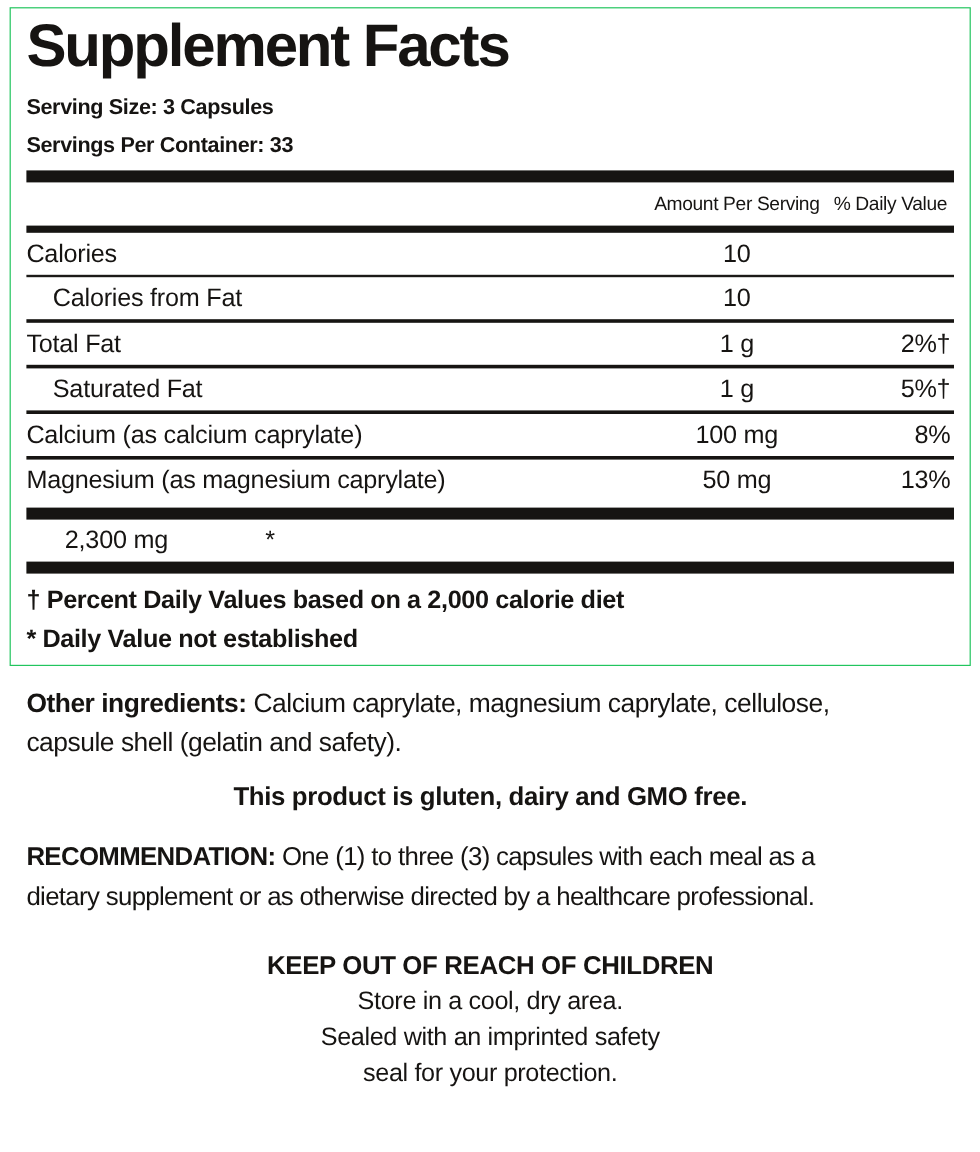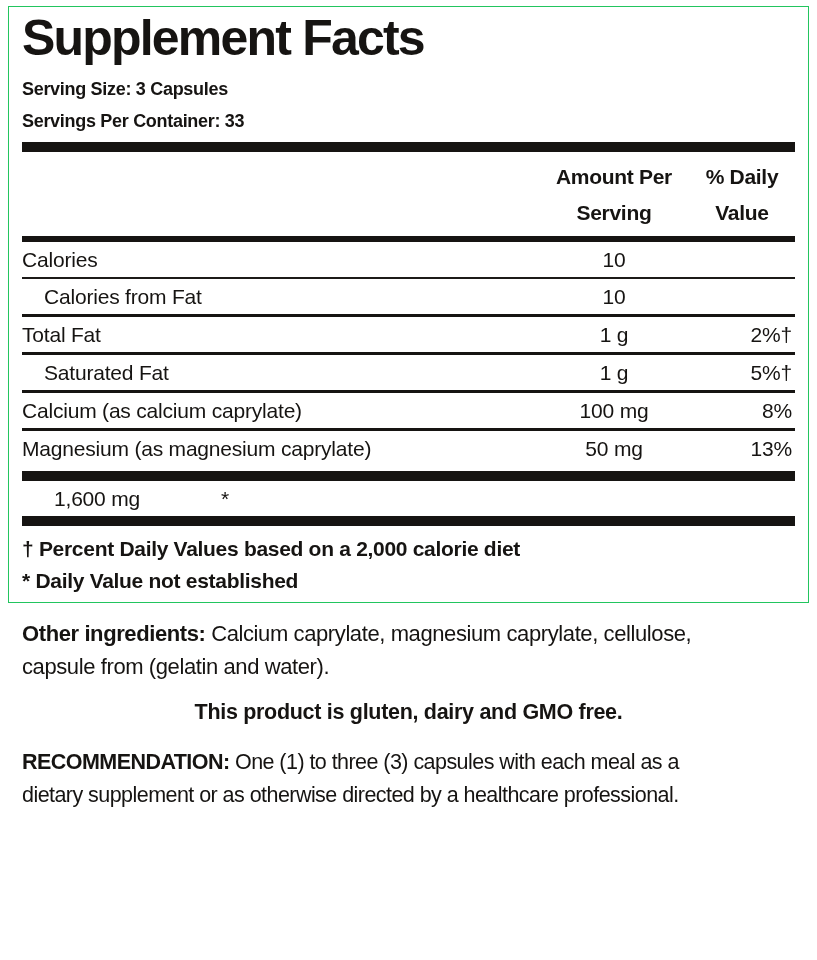--- a/index.html
+++ b/index.html
@@ -35,23 +35,23 @@
   .bar { background: #161412; }
   .bar-10 { height: 10px; }
   .bar-6  { height: 6px; }
   .sep-2  { height: 2px; background: #1c1a18; }
   .sep-3  { height: 3px; background: #161412; }
   .mt4 { margin-top: 5px; }
 
   .trow { display: flex; align-items: baseline; }
   .header-row {
     padding: 7px 0 5px 0;
-    font-weight: bold;
-    font-size: 21px;
-    line-height: 36px;
+    font-weight: normal;
+    font-size: 16px;
+    line-height: 24px;
     letter-spacing: -0.3px;
   }
   .col-name { flex: 1; }
   .col-amount { width: 150px; text-align: center; }
   .col-dv { width: 106px; text-align: center; }
 
   .data-row { padding: 5px 0 5px 0; font-size: 21px; line-height: 25px; }
   .data-row .col-dv { text-align: right; padding-right: 3px; }
   .data-row .col-dv.dv-center { text-align: center; padding-right: 0; }
   .data-row.indent .col-name { padding-left: 22px; }
@@ -155,41 +155,47 @@
 
     <div class="trow data-row">
       <div class="col-name">Magnesium (as magnesium caprylate)</div>
       <div class="col-amount">50 mg</div>
       <div class="col-dv">13%</div>
     </div>
 
     <div class="bar bar-10 mt4"></div>
 
     <div class="trow data-row">
-      <div class="col-amount">1,600 mg</div>
+      <div class="col-amount">2,300 mg</div>
       <div class="col-dv dv-center">*</div>
     </div>
 
     <div class="bar bar-10"></div>
 
     <div class="footnotes">
       <div>† Percent Daily Values based on a 2,000 calorie diet</div>
       <div>* Daily Value not established</div>
     </div>
   </div>
 
   <div class="below">
 
     <div class="other-ingredients">
       <div><span class="lbl">Other ingredients:</span><span> Calcium caprylate, magnesium caprylate, cellulose,</span></div>
-      <div>capsule from (gelatin and water).</div>
+      <div>capsule shell (gelatin and safety).</div>
     </div>
 
     <div class="free-statement">This product is gluten, dairy and GMO free.</div>
 
     <div class="recommendation">
       <div><span class="lbl">RECOMMENDATION:</span><span> One (1) to three (3) capsules with each meal as a</span></div>
       <div>dietary supplement or as otherwise directed by a healthcare professional.</div>
     </div>
 
+    <div class="warning-block">
+      <div class="warning-title">KEEP OUT OF REACH OF CHILDREN</div>
+      <div>Store in a cool, dry area.</div>
+      <div>Sealed with an imprinted safety</div>
+      <div>seal for your protection.</div>
+    </div>
 
   </div>
 </div>
 
 </body></html>

